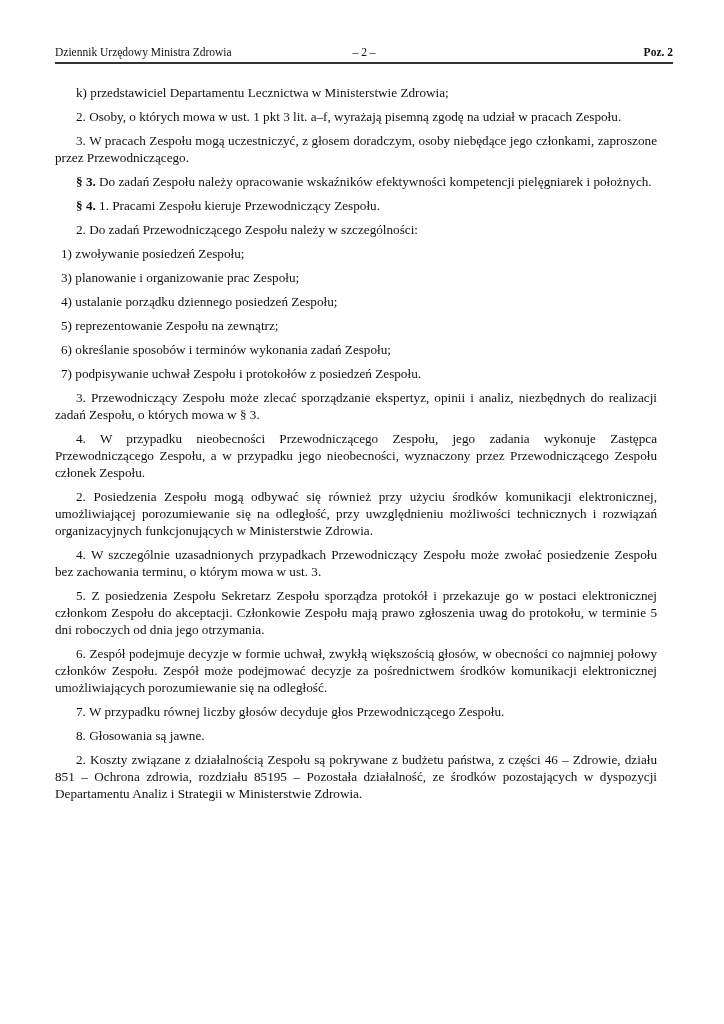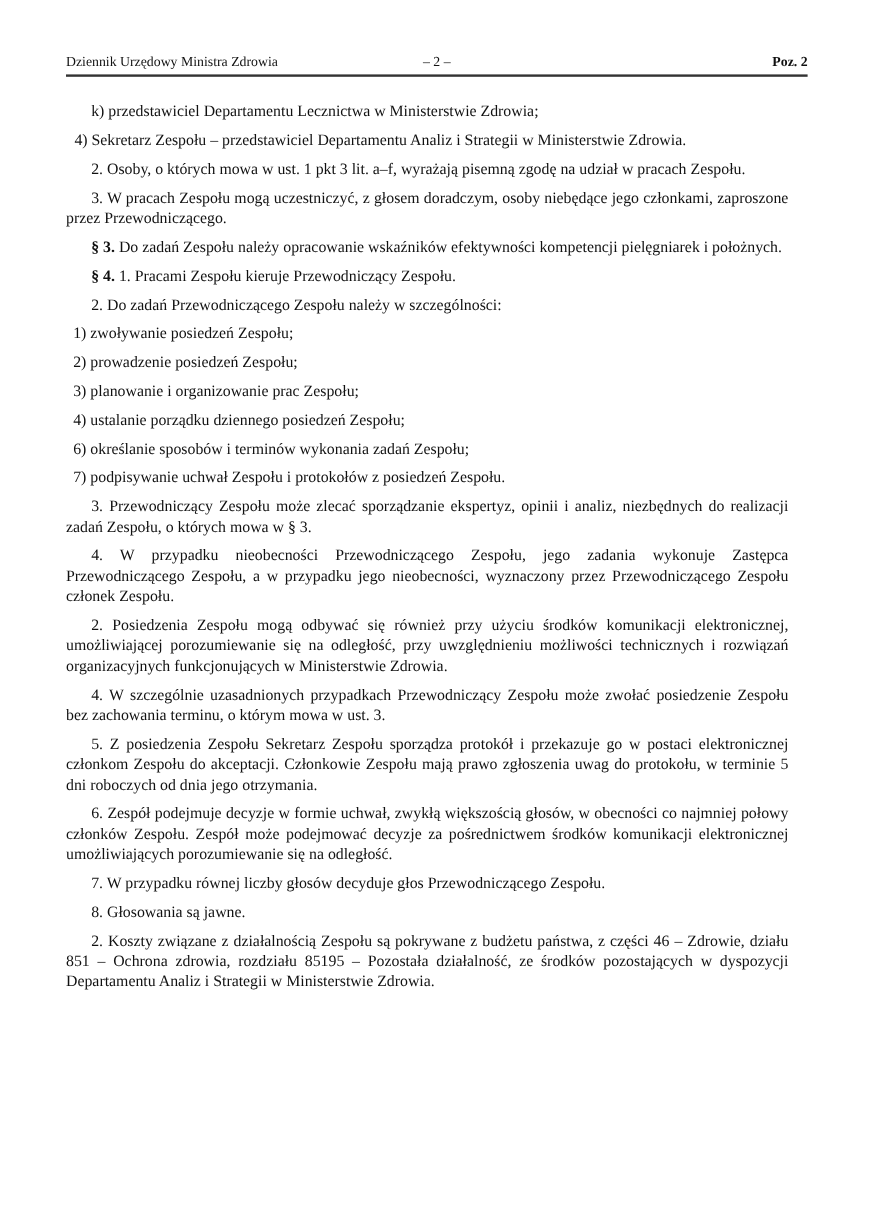--- a/index.html
+++ b/index.html
@@ -25,30 +25,29 @@
 <div class="page">
   <div class="header">
     <span class="left">Dziennik Urzędowy Ministra Zdrowia</span>
     <span class="center">– 2 –</span>
     <span class="right">Poz. 2</span>
   </div>
   <div class="rule"></div>
 
   <div class="body">
     <p class="p sub">k) przedstawiciel Departamentu Lecznictwa w Ministerstwie Zdrowia;</p>
-    <p class="p item4">4) Sekretarz Zespołu – przedstawiciel Departamentu Analiz i Strategii w Ministerstwie Zdrowia.</p>
     <p class="p">2. Osoby, o których mowa w ust. 1 pkt 3 lit. a–f, wyrażają pisemną zgodę na udział w pracach Zespołu.</p>
     <p class="p">3. W pracach Zespołu mogą uczestniczyć, z głosem doradczym, osoby niebędące jego członkami, zaproszone przez Przewodniczącego.</p>
     <p class="p"><span class="b">§ 3.</span><span> Do zadań Zespołu należy opracowanie wskaźników efektywności kompetencji pielęgniarek i położnych.</span></p>
     <p class="p"><span class="b">§ 4.</span><span> 1. Pracami Zespołu kieruje Przewodniczący Zespołu.</span></p>
     <p class="p">2. Do zadań Przewodniczącego Zespołu należy w szczególności:</p>
     <p class="p list">1) zwoływanie posiedzeń Zespołu;</p>
-    <p class="p list">2) prowadzenie posiedzeń Zespołu;</p>
     <p class="p list">3) planowanie i organizowanie prac Zespołu;</p>
     <p class="p list">4) ustalanie porządku dziennego posiedzeń Zespołu;</p>
+    <p class="p list">5) reprezentowanie Zespołu na zewnątrz;</p>
     <p class="p list">6) określanie sposobów i terminów wykonania zadań Zespołu;</p>
     <p class="p list">7) podpisywanie uchwał Zespołu i protokołów z posiedzeń Zespołu.</p>
     <p class="p">3. Przewodniczący Zespołu może zlecać sporządzanie ekspertyz, opinii i analiz, niezbędnych do realizacji zadań Zespołu, o których mowa w § 3.</p>
     <p class="p">4. W przypadku nieobecności Przewodniczącego Zespołu, jego zadania wykonuje Zastępca Przewodniczącego Zespołu, a w przypadku jego nieobecności, wyznaczony przez Przewodniczącego Zespołu członek Zespołu.</p>
     <p class="p">2. Posiedzenia Zespołu mogą odbywać się również przy użyciu środków komunikacji elektronicznej, umożliwiającej porozumiewanie się na odległość, przy uwzględnieniu możliwości technicznych i rozwiązań organizacyjnych funkcjonujących w Ministerstwie Zdrowia.</p>
     <p class="p">4. W szczególnie uzasadnionych przypadkach Przewodniczący Zespołu może zwołać posiedzenie Zespołu bez zachowania terminu, o którym mowa w ust. 3.</p>
     <p class="p">5. Z posiedzenia Zespołu Sekretarz Zespołu sporządza protokół i przekazuje go w postaci elektronicznej członkom Zespołu do akceptacji. Członkowie Zespołu mają prawo zgłoszenia uwag do protokołu, w terminie 5 dni roboczych od dnia jego otrzymania.</p>
     <p class="p">6. Zespół podejmuje decyzje w formie uchwał, zwykłą większością głosów, w obecności co najmniej połowy członków Zespołu. Zespół może podejmować decyzje za pośrednictwem środków komunikacji elektronicznej umożliwiających porozumiewanie się na odległość.</p>
     <p class="p">7. W przypadku równej liczby głosów decyduje głos Przewodniczącego Zespołu.</p>
     <p class="p">8. Głosowania są jawne.</p>

